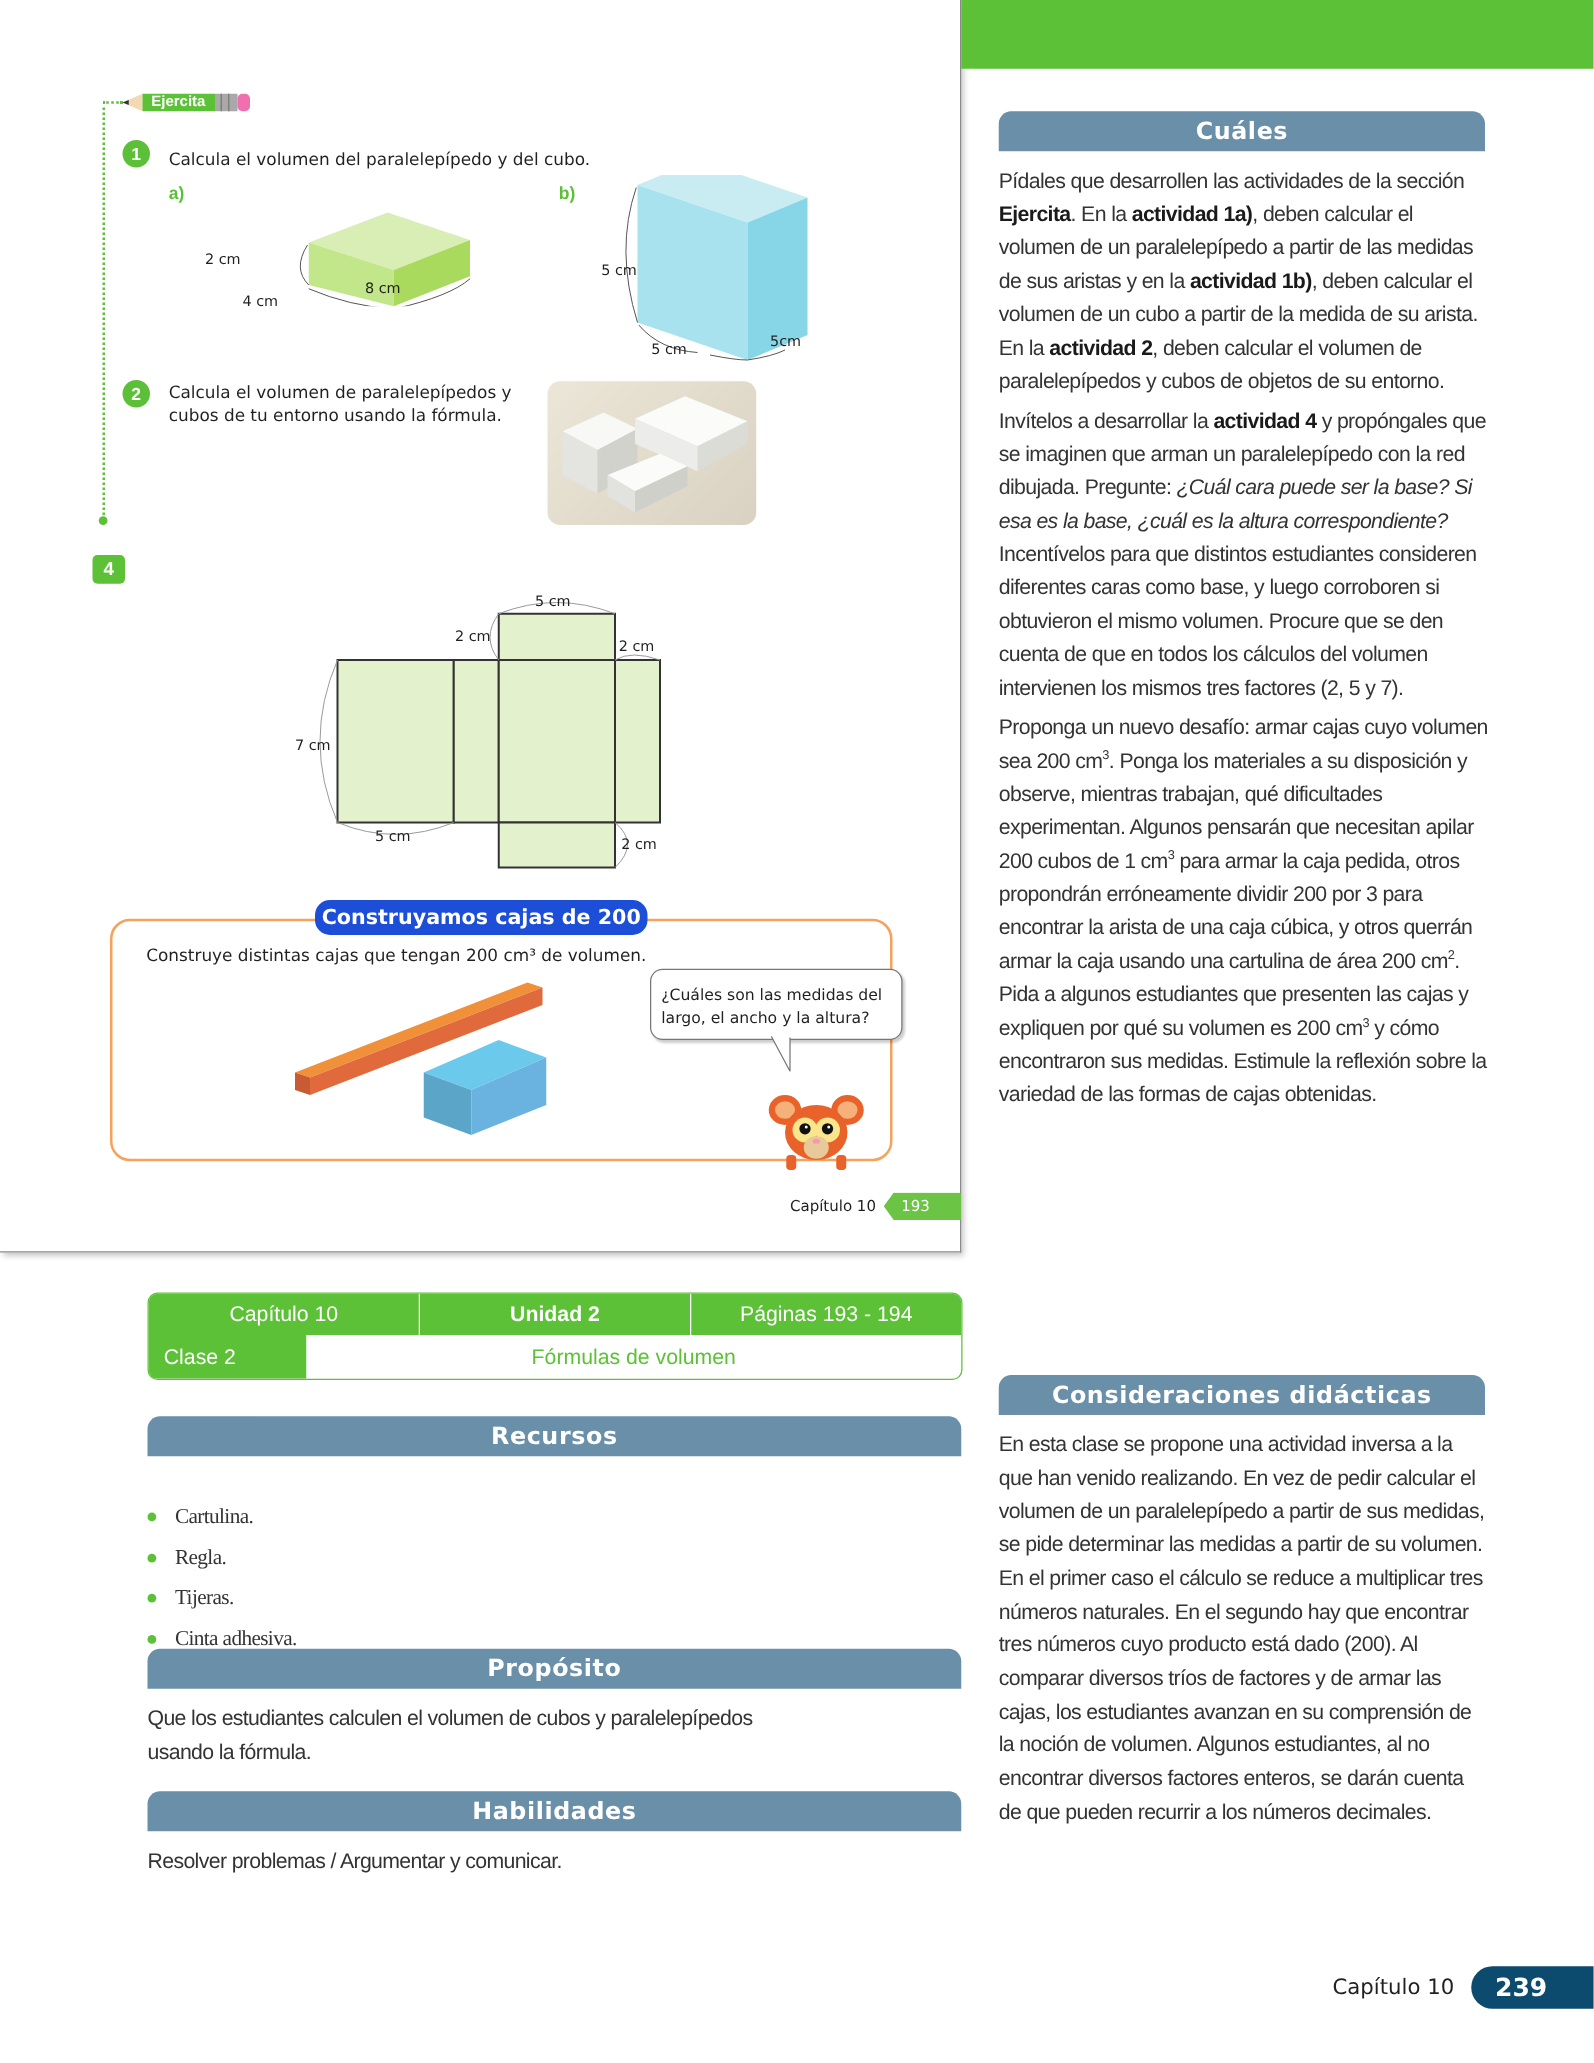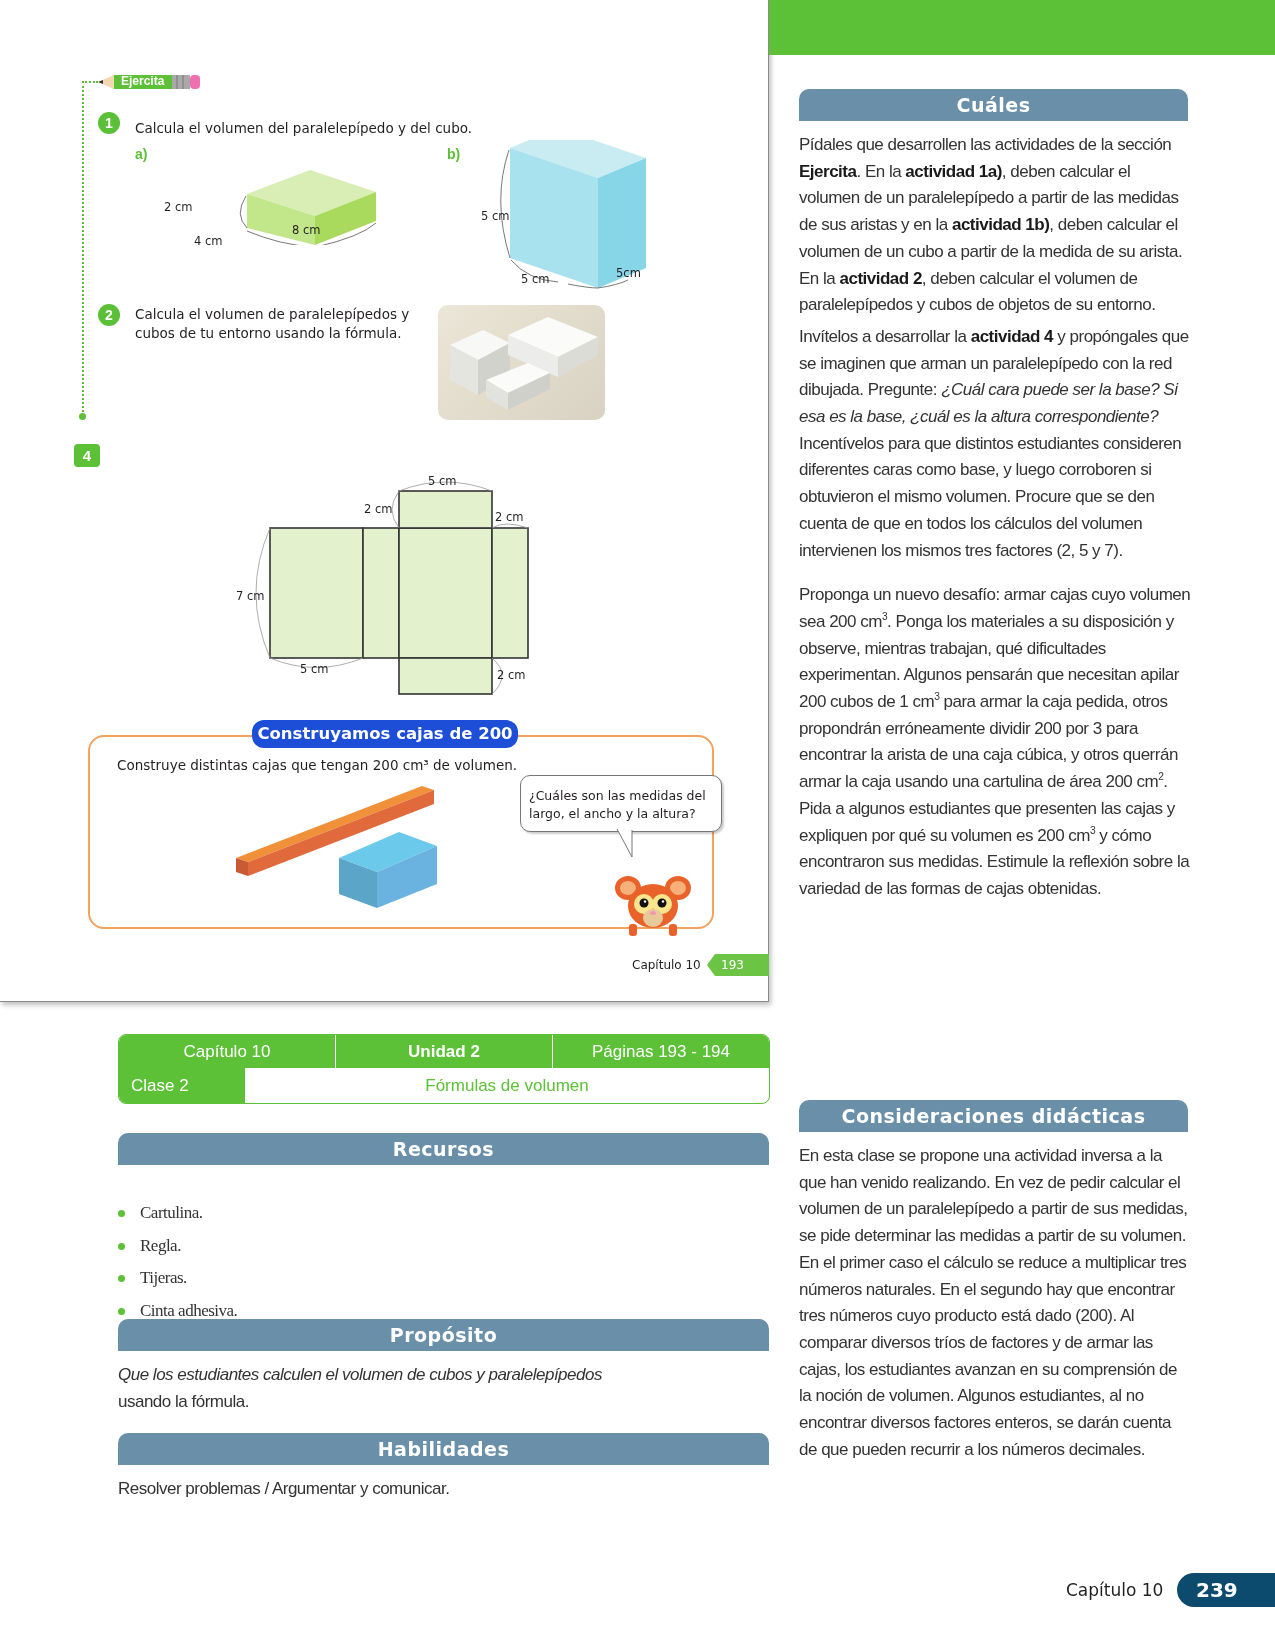--- a/index.html
+++ b/index.html
@@ -188,32 +188,32 @@
 
 <div class="hdr" style="left:118px;top:1133px;width:651px;">Recursos</div>
 <ul class="res body-txt" style="position:absolute;left:116px;top:1197px;font-family:Liberation Serif, serif;">
   <li>Cartulina.</li>
   <li>Regla.</li>
   <li>Tijeras.</li>
   <li>Cinta adhesiva.</li>
 </ul>
 
 <div class="hdr" style="left:118px;top:1319px;width:651px;">Propósito</div>
-<div class="abs body-txt" style="left:118px;top:1362px;font-style:italic;">Que los estudiantes calculen el volumen de cubos y paralelepípedos</div>
+<div class="abs body-txt" style="left:118px;top:1362px;">Que los estudiantes calculen el volumen de cubos y paralelepípedos</div>
 <div class="abs body-txt" style="left:118px;top:1389px;">usando la fórmula.</div>
 
 <div class="hdr" style="left:118px;top:1433px;width:651px;">Habilidades</div>
 <div class="abs body-txt" style="left:118px;top:1476px;">Resolver problemas / Argumentar y comunicar.</div>
 
 <div class="hdr" style="left:799px;top:89px;width:389px;">Cuáles</div>
 <div class="abs body-txt" style="left:799px;top:132px;width:395px;">
   <p style="margin:0 0 5px 0;">
     <span>Pídales que desarrollen las actividades de la sección </span><b>Ejercita</b><span>. En la </span><b>actividad 1a)</b><span>, deben calcular el volumen de un paralelepípedo a partir de las medidas de sus aristas y en la </span><b>actividad 1b)</b><span>, deben calcular el volumen de un cubo a partir de la medida de su arista. En la </span><b>actividad 2</b><span>, deben calcular el volumen de paralelepípedos y cubos de objetos de su entorno.</span>
   </p>
-  <p style="margin:0 0 18px 0;">
+  <p style="margin:0 0 5px 0;">
     <span>Invítelos a desarrollar la </span><b>actividad 4</b><span> y propóngales que se imaginen que arman un paralelepípedo con la red dibujada. Pregunte: </span><i>¿Cuál cara puede ser la base? Si esa es la base, ¿cuál es la altura correspondiente?</i><span> Incentívelos para que distintos estudiantes consideren diferentes caras como base, y luego corroboren si obtuvieron el mismo  volumen. Procure que se den cuenta de que en todos los cálculos del volumen intervienen los mismos tres factores (2, 5 y 7).</span>
   </p>
   <p style="margin:0;">
     <span>Proponga un nuevo desafío: armar cajas cuyo volumen sea 200 cm</span><sup>3</sup><span>. Ponga los materiales a su disposición y observe, mientras trabajan, qué dificultades experimentan. Algunos pensarán que necesitan apilar 200 cubos de 1 cm</span><sup>3</sup><span> para armar la caja pedida, otros propondrán erróneamente dividir 200 por 3 para encontrar la arista de una caja cúbica, y otros querrán armar la caja usando una cartulina de área 200 cm</span><sup>2</sup><span>. Pida a algunos estudiantes que presenten las cajas y expliquen por qué su volumen es 200 cm</span><sup>3</sup><span> y cómo encontraron sus medidas. Estimule la reflexión sobre la variedad de las formas de cajas obtenidas.</span>
   </p>
 </div>
 
 <div class="hdr" style="left:799px;top:1100px;width:389px;">Consideraciones didácticas</div>
 <div class="abs body-txt" style="left:799px;top:1143px;width:390px;">En esta clase se propone una actividad inversa a la que han venido realizando. En vez de pedir calcular el volumen de un paralelepípedo a partir de sus medidas, se pide determinar las medidas a partir de su volumen. En el primer caso el cálculo se reduce a multiplicar tres números naturales. En el segundo hay que encontrar tres números cuyo producto está dado (200). Al comparar diversos tríos de factores y de armar las cajas, los estudiantes avanzan en su comprensión de la noción de volumen. Algunos estudiantes, al no encontrar diversos factores enteros, se darán cuenta de que pueden recurrir a los números decimales.</div>
 

